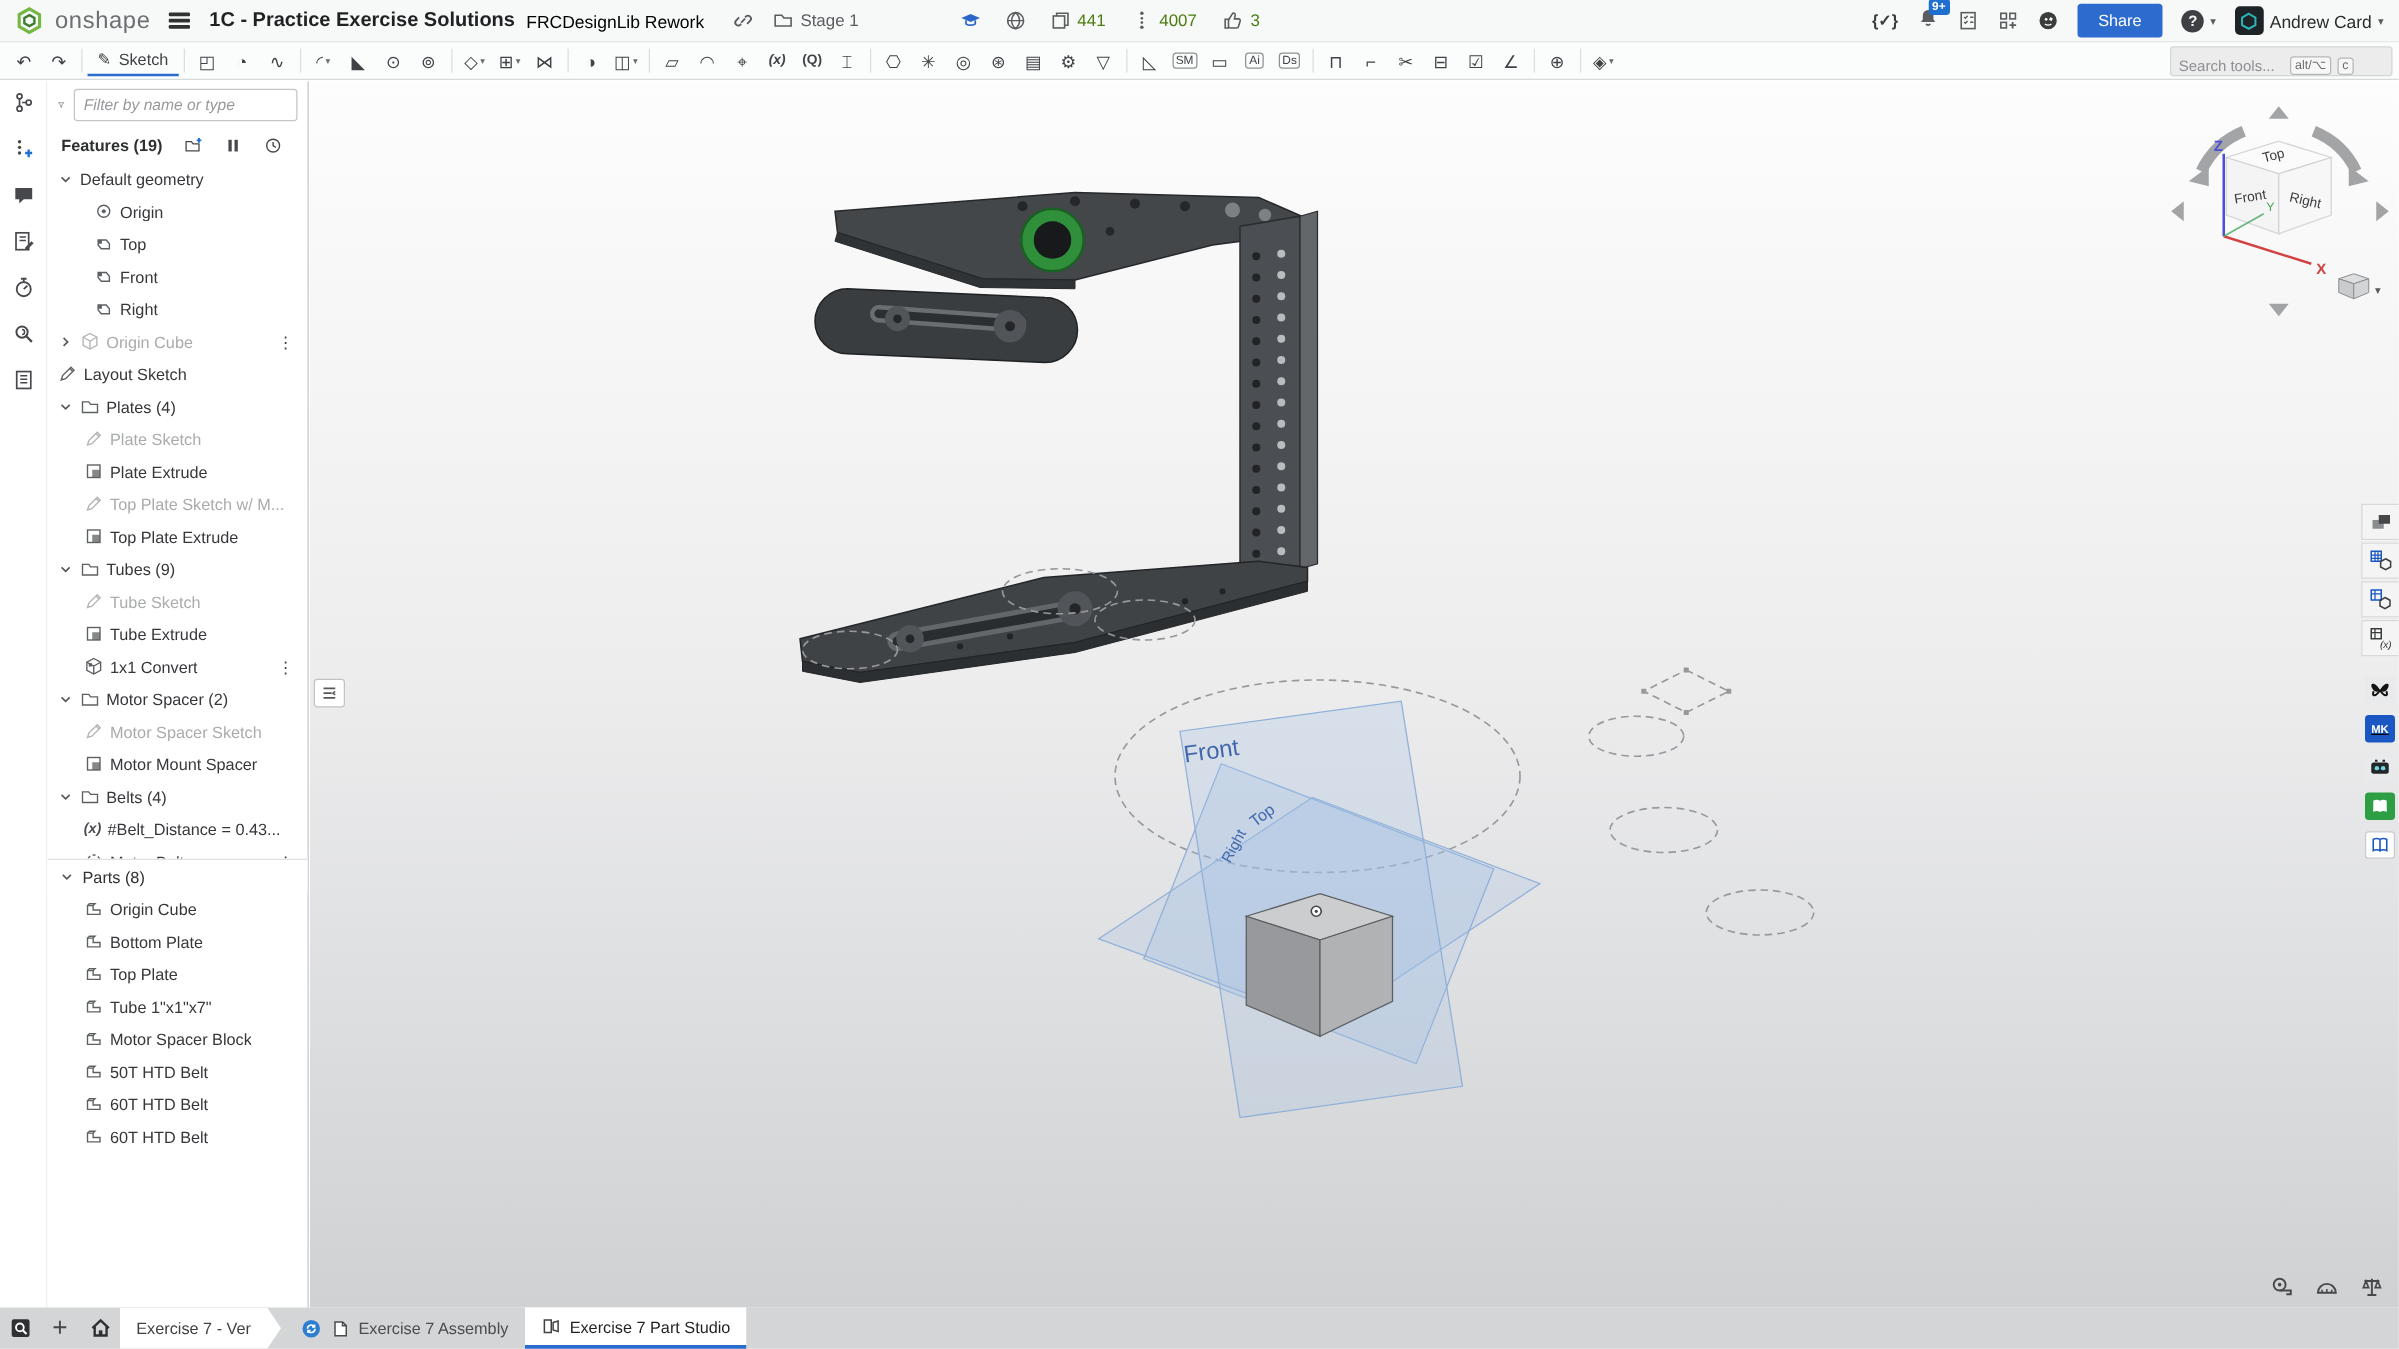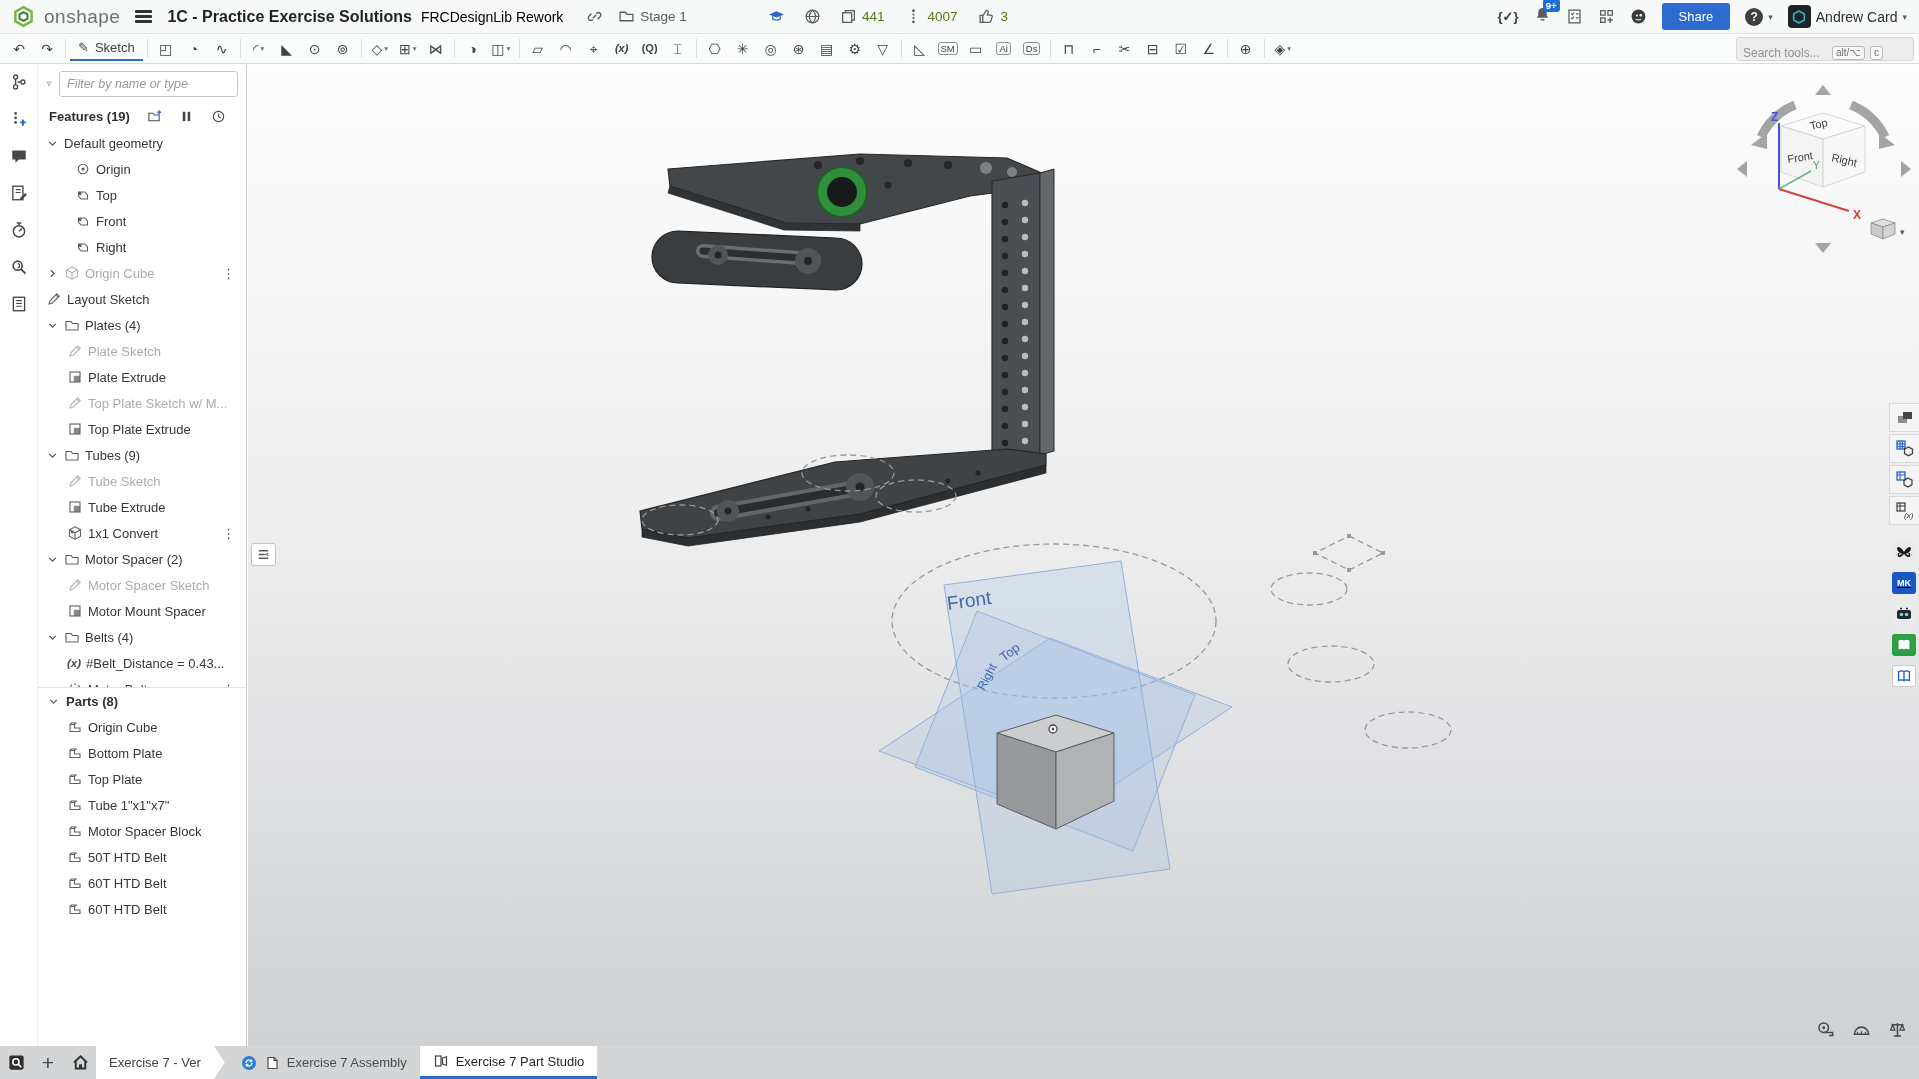--- a/index.html
+++ b/index.html
@@ -58,21 +58,21 @@
   .trow .chev { width:13px; height:13px; flex:none; color:#55585a; cursor:pointer; }
   .trow svg.ic { width:16px; height:16px; flex:none; color:#5d6063; }
   .trow .tlabel { overflow:hidden; text-overflow:ellipsis; }
   .trow .varic { font-size:11.5px; font-style:italic; font-weight:700; color:#4a4c4f; flex:none; }
   .trow.dim .tlabel { color:#a9abad; }
   .trow.dim svg.ic { color:#b2b4b6; }
   .trow .dots { margin-left:auto; color:#3a3c3e; font-size:13px; cursor:pointer; padding:0 3px; }
   .ind1 { padding-left:29px; }
   .ind2 { padding-left:37px; }
   .partshead { border-top:1px solid #e0e1e2; height:27px; display:flex; align-items:center; gap:6px; padding:0 9px; flex:none; background:#fff; }
-  .partshead .ftitle { font-size:13px; font-weight:700; color:#2e3032; }
+  .partshead .ftitle { font-size:13px; font-weight:400; color:#2e3032; }
 
   
   #vp { position:absolute; top:65px; left:248px; right:0; bottom:33px; background:linear-gradient(180deg,#fdfdfd 0%,#ededee 48%,#cfd1d3 100%); overflow:hidden; }
   #scene { position:absolute; inset:0; }
   .dash { stroke:#96989b; stroke-width:1.3; fill:none; stroke-dasharray:6 4; }
   .plane { fill:rgba(164,193,229,0.27); stroke:#8fb0d8; stroke-width:1; }
   .planelabel { fill:#4167ad; font-family:"Liberation Sans",sans-serif; }
 
   
   #viewcube { position:absolute; top:18px; right:4px; width:182px; height:172px; }

